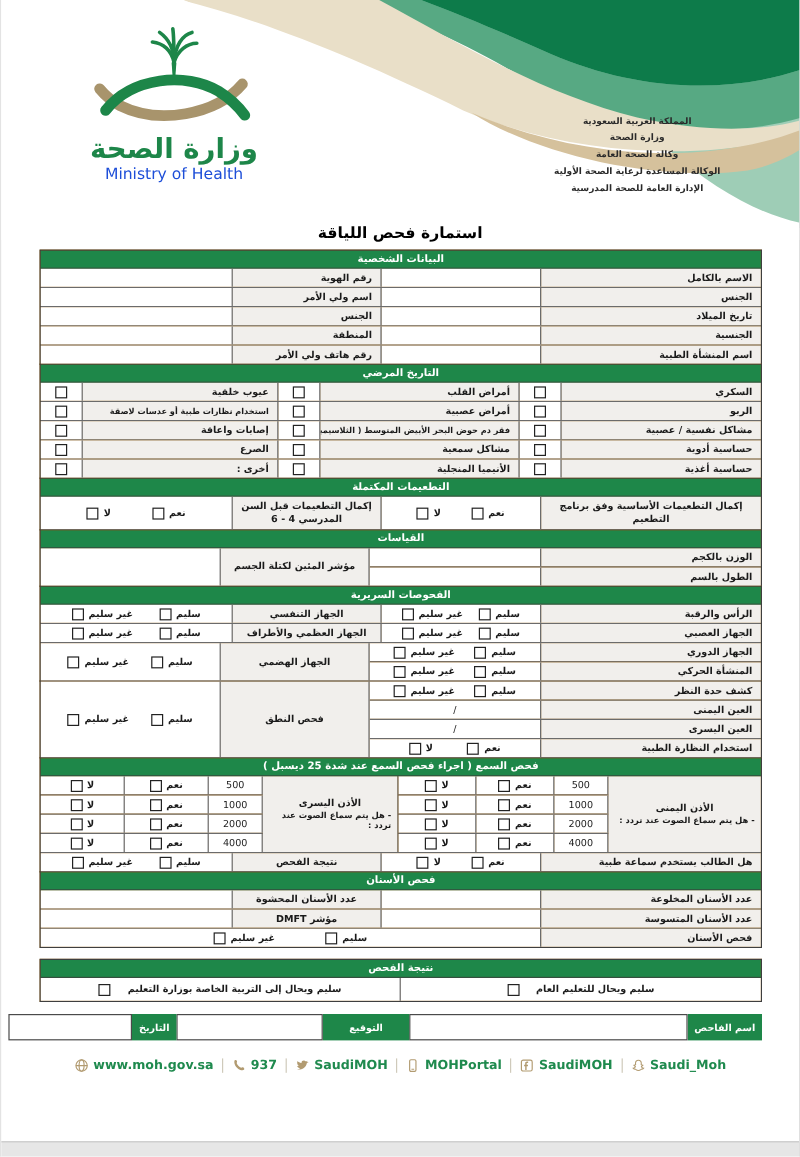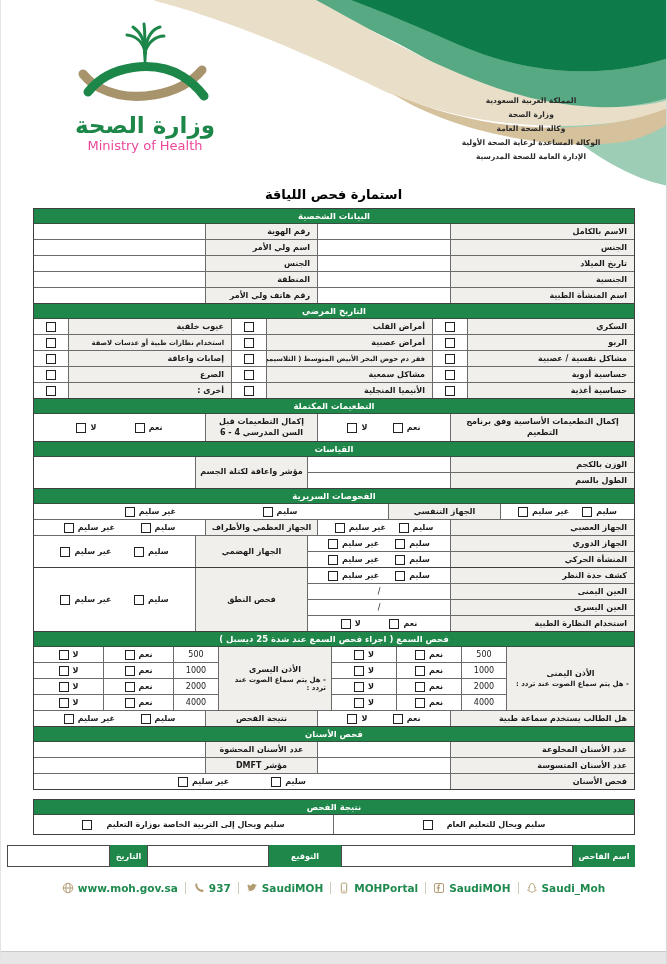--- a/index.html
+++ b/index.html
@@ -3,42 +3,42 @@
 <meta charset="utf-8">
 <style>
   html,body{margin:0;padding:0;background:#f2f2f2;}
   .page{position:relative;width:667px;height:964px;margin:0 auto;background:#fff;
         font-family:"DejaVu Sans",sans-serif;direction:rtl;overflow:hidden;
         border-left:1px solid #e3e3e3;border-right:1px solid #d8d8d8;box-sizing:border-box;}
   .swoosh{position:absolute;top:0;left:0;width:667px;height:200px;z-index:0;}
   .banner{position:relative;height:186px;z-index:2;}
   .logo{position:absolute;top:14px;left:44px;width:200px;text-align:center;direction:ltr;}
   .logo-ar{color:#1d8649;font-size:23px;font-weight:bold;line-height:1.05;}
-  .logo-en{color:#ec4899;font-size:13px;margin-top:1px;}
+  .logo-en{color:#1d4ed8;font-size:13px;margin-top:1px;}
   .org{position:absolute;top:94px;right:16px;width:238px;text-align:center;
        font-size:7.5px;font-weight:bold;color:#2a2a2a;line-height:1.85;}
   .form-title{position:relative;z-index:2;text-align:center;font-size:13px;font-weight:bold;color:#000;height:20px;line-height:18px;}
   .tables{position:relative;z-index:2;margin:2px 31px 0 32px;}
   .sec{border:1px solid #3f3f3f;background:#a16207;}
   .sec+.sec{margin-top:-1px;}
   .sec-h{background:#1e8749;color:#fff;font-weight:bold;font-size:8.5px;text-align:center;
          height:14px;line-height:14px;border-bottom:1px solid #35503f;}
   .row{display:flex;min-height:15px;}
   .rows>.row+.row{border-top:1px solid #6b6b6b;}
   .cell{display:flex;align-items:center;box-sizing:border-box;font-size:8px;color:#1a1a1a;min-height:15px;}
   .cell+.cell{border-right:1px solid #6b6b6b;}
   .br{border-right:1px solid #6b6b6b;}
   .lbl{background:#f1efec;font-weight:bold;padding:1px 7px 1px 3px;white-space:nowrap;}
   .center{justify-content:center;text-align:center;padding:1px 2px;}
   .wrap{white-space:normal;line-height:1.35;}
   .tiny{font-size:6.8px;}
   .val{background:#fff;}
   .c1{width:183px;flex:none;}
   .c2{width:133px;flex:none;}
-  .c3{width:112px;flex:none;}
+  .c3{width:124px;flex:none;}
   .c4{flex:1;}
   .stack{display:flex;flex-direction:column;flex:none;}
   .srow{display:flex;flex:1;min-height:15px;}
   .srow+.srow{border-top:1px solid #6b6b6b;}
   .cbpair{justify-content:space-evenly;padding:0 4px;}
   .cbcenter{justify-content:center;gap:42px;}
   .pair-item{display:flex;align-items:center;gap:4px;font-weight:bold;white-space:nowrap;}
   .cb{width:8px;height:8px;border:1px solid #222;background:#fff;flex:none;display:inline-block;}
   
   .hl{width:166px;flex:none;}
@@ -261,30 +261,31 @@
           <div class="stack" style="width:326px">
             <div class="srow">
               <div class="cell lbl c1">الوزن بالكجم</div>
               <div class="cell val c4"></div>
             </div>
             <div class="srow">
               <div class="cell lbl c1">الطول بالسم</div>
               <div class="cell val c4"></div>
             </div>
           </div>
-          <div class="cell lbl c3 br center wrap">مؤشر واعاقة لكتلة الجسم</div>
+          <div class="cell lbl c3 br center wrap">مؤشر المئين لكتلة الجسم</div>
           <div class="cell val c4"></div>
         </div>
       </div>
     </div>
 
     <div class="sec">
       <div class="sec-h">الفحوصات السريرية</div>
       <div class="rows">
         <div class="row">
+          <div class="cell lbl c1">الرأس والرقبة</div>
           <div class="cell val c2 cbpair">
             <span class="pair-item">
                 <span>سليم</span>
                 <span class="cb"></span>
               </span>
             <span class="pair-item">
                 <span>غير سليم</span>
                 <span class="cb"></span>
               </span>
           </div>

